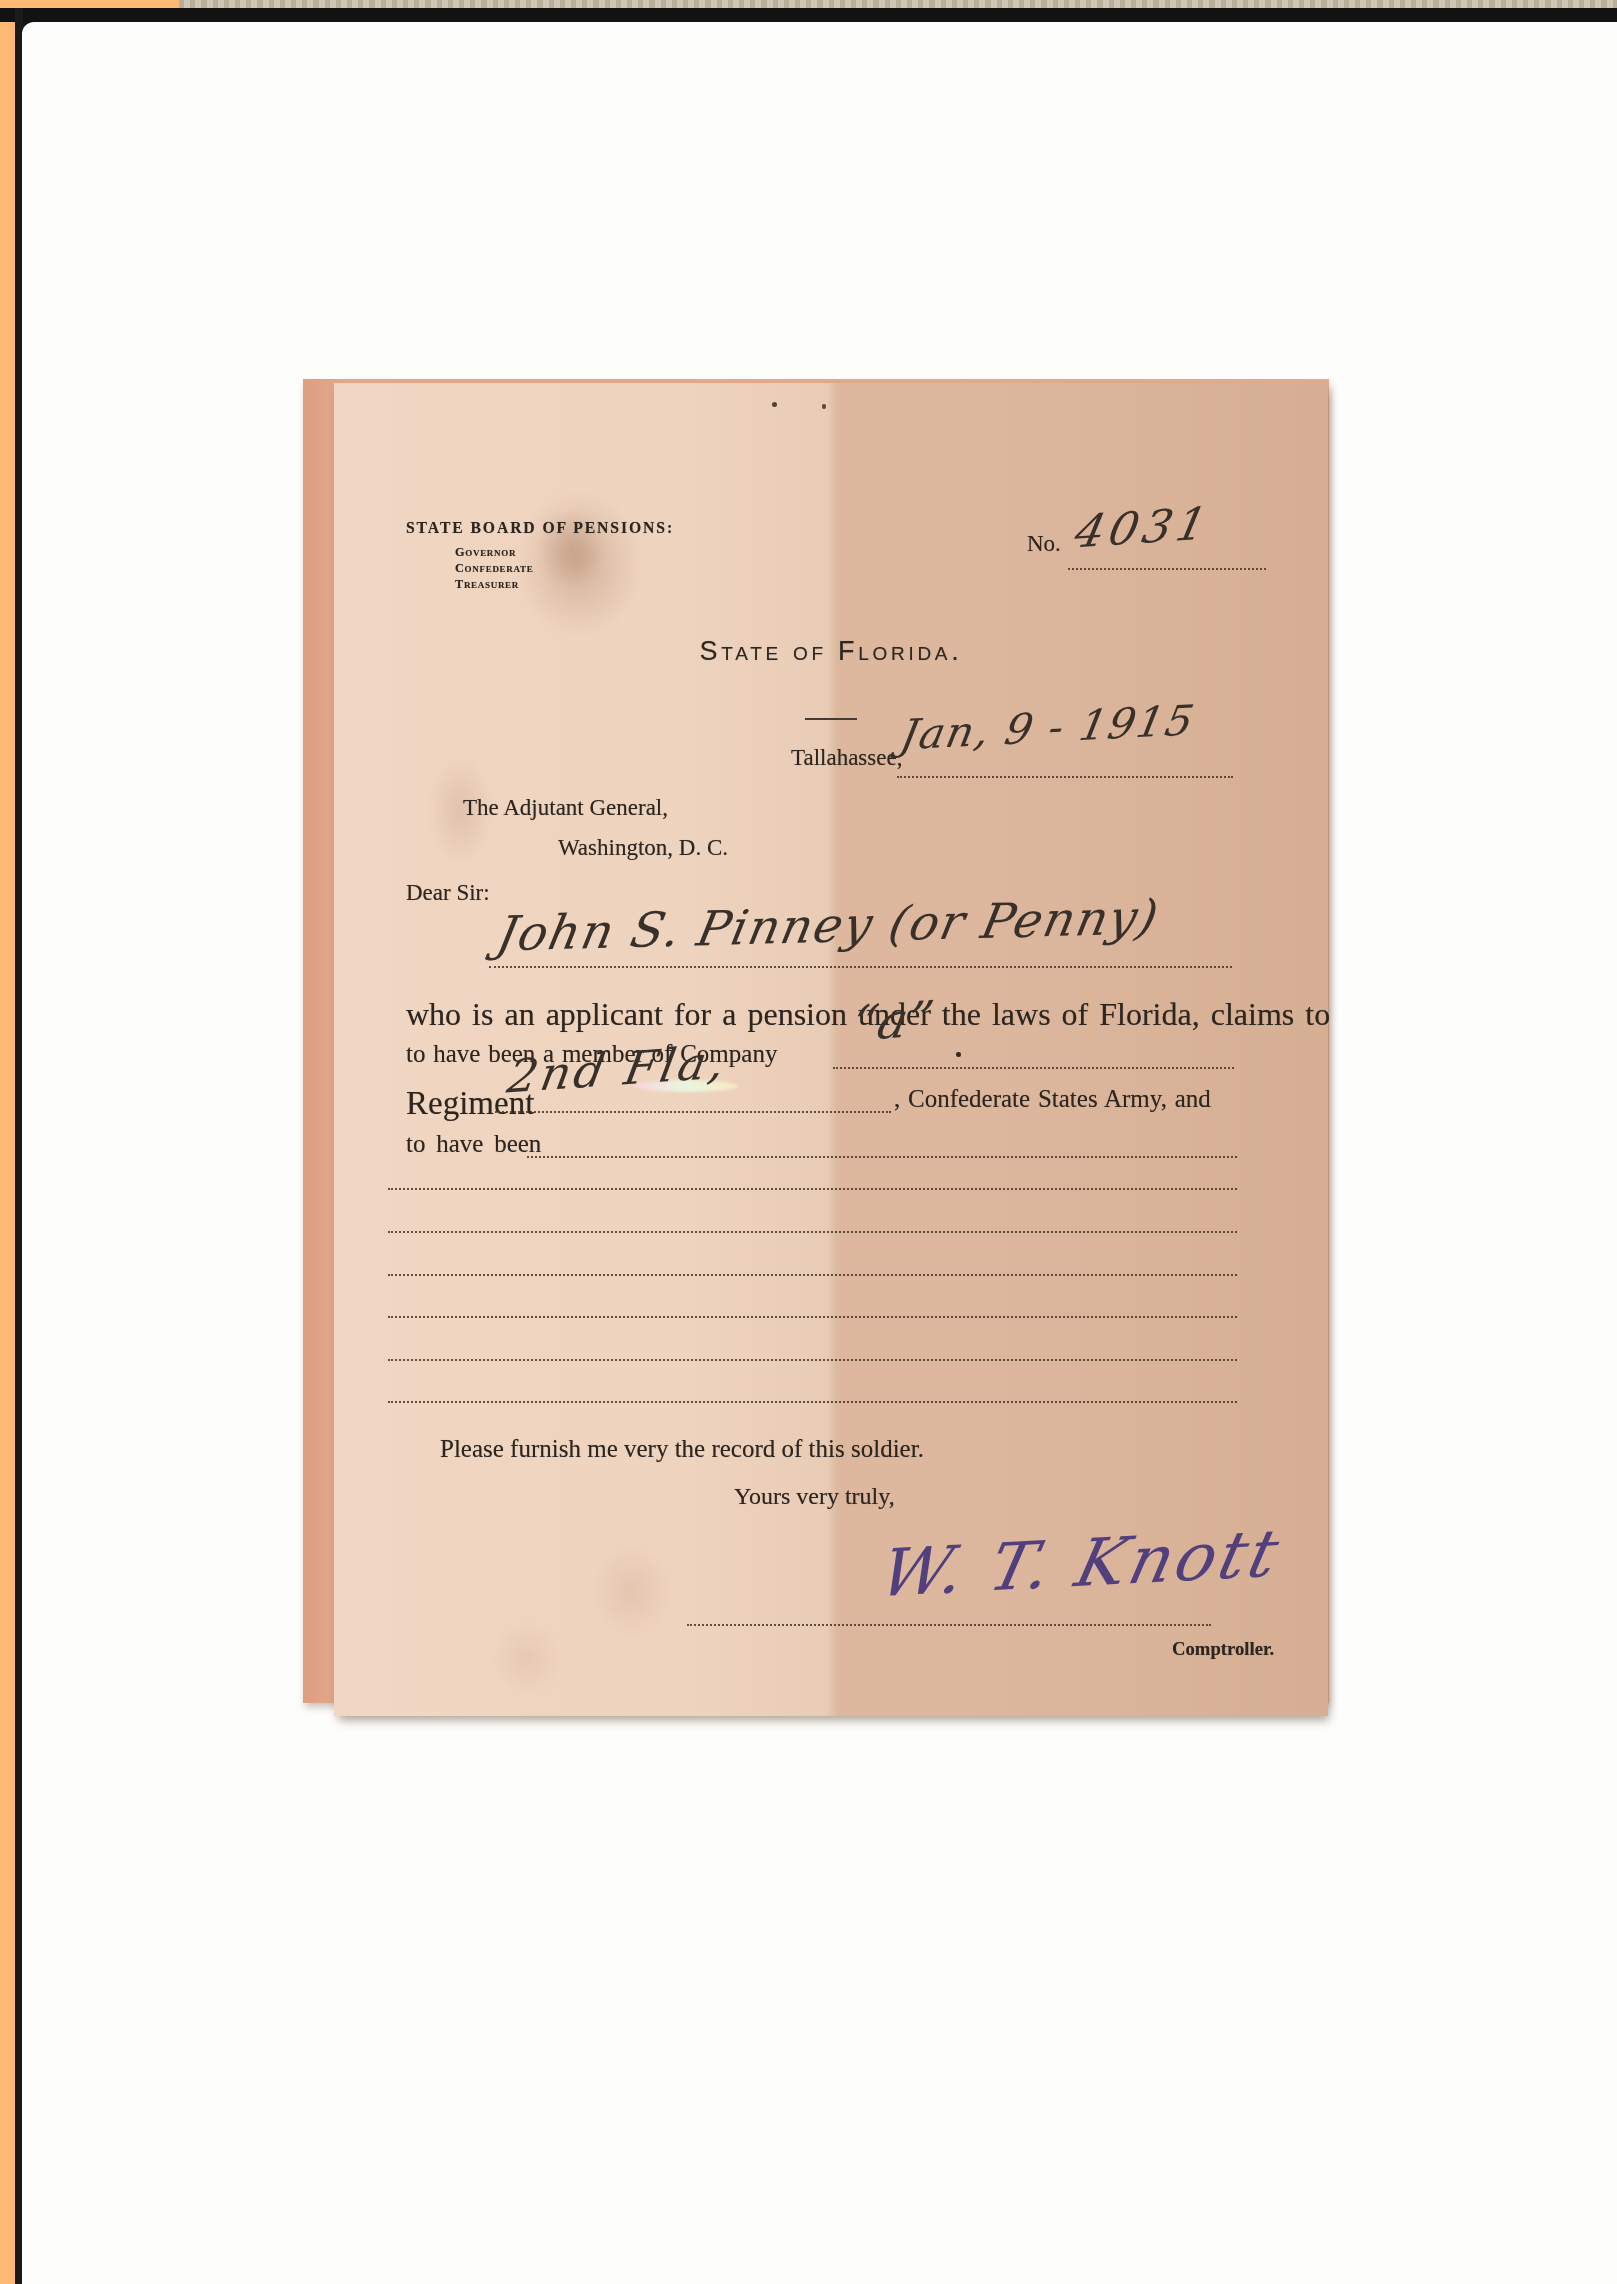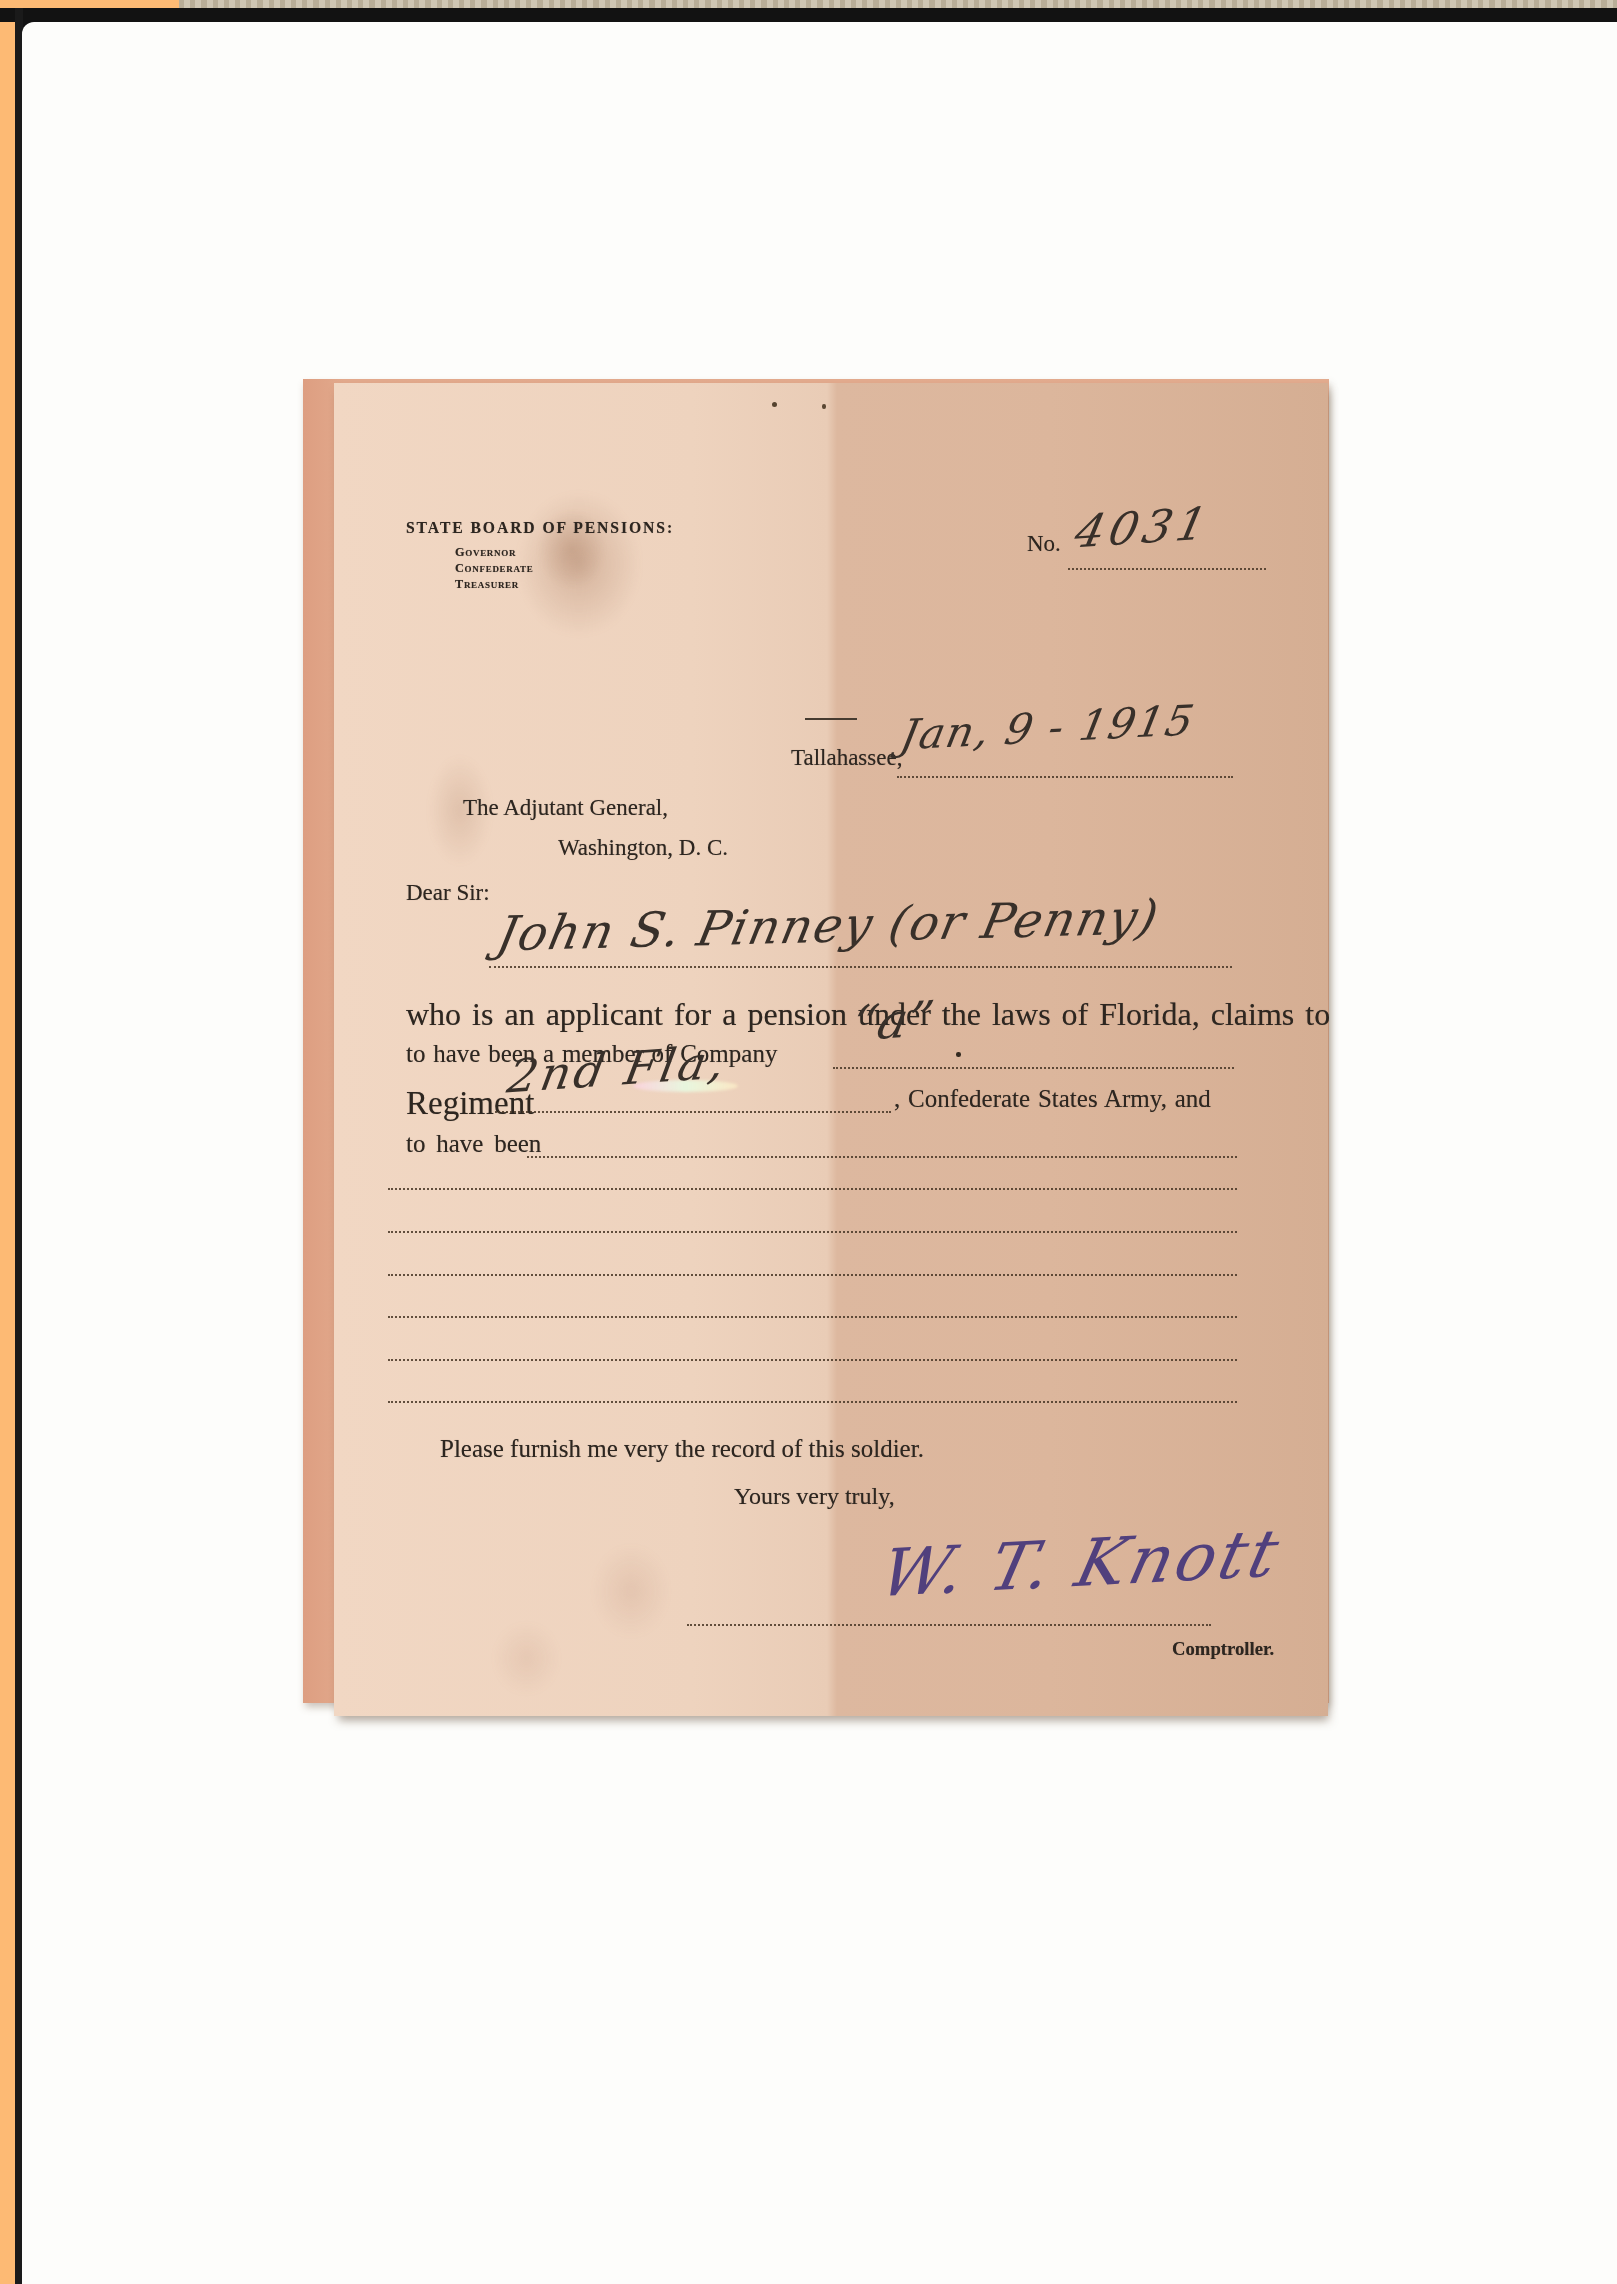--- a/index.html
+++ b/index.html
@@ -116,20 +116,21 @@
 
     <div class="pr board-heading">STATE BOARD OF PENSIONS:</div>
     <div class="officers">
       <span class="pr">Governor</span>
       <span class="pr">Confederate</span>
       <span class="pr">Treasurer</span>
     </div>
     <div class="pr no-label">No.</div>
     <div class="dotline no-line"></div>
     <div class="hand no-value">4031</div>
+    <div class="pr state-line">State of Florida.</div>
     <div class="header-rule"></div>
 
     <div class="pr tallahassee">Tallahassee,</div>
     <div class="dotline date-line"></div>
     <div class="hand date-value">Jan, 9 - 1915</div>
 
     <div class="pr adjutant">The Adjutant General,</div>
     <div class="pr washington">Washington, D. C.</div>
     <div class="pr dear-sir">Dear Sir:</div>
 

